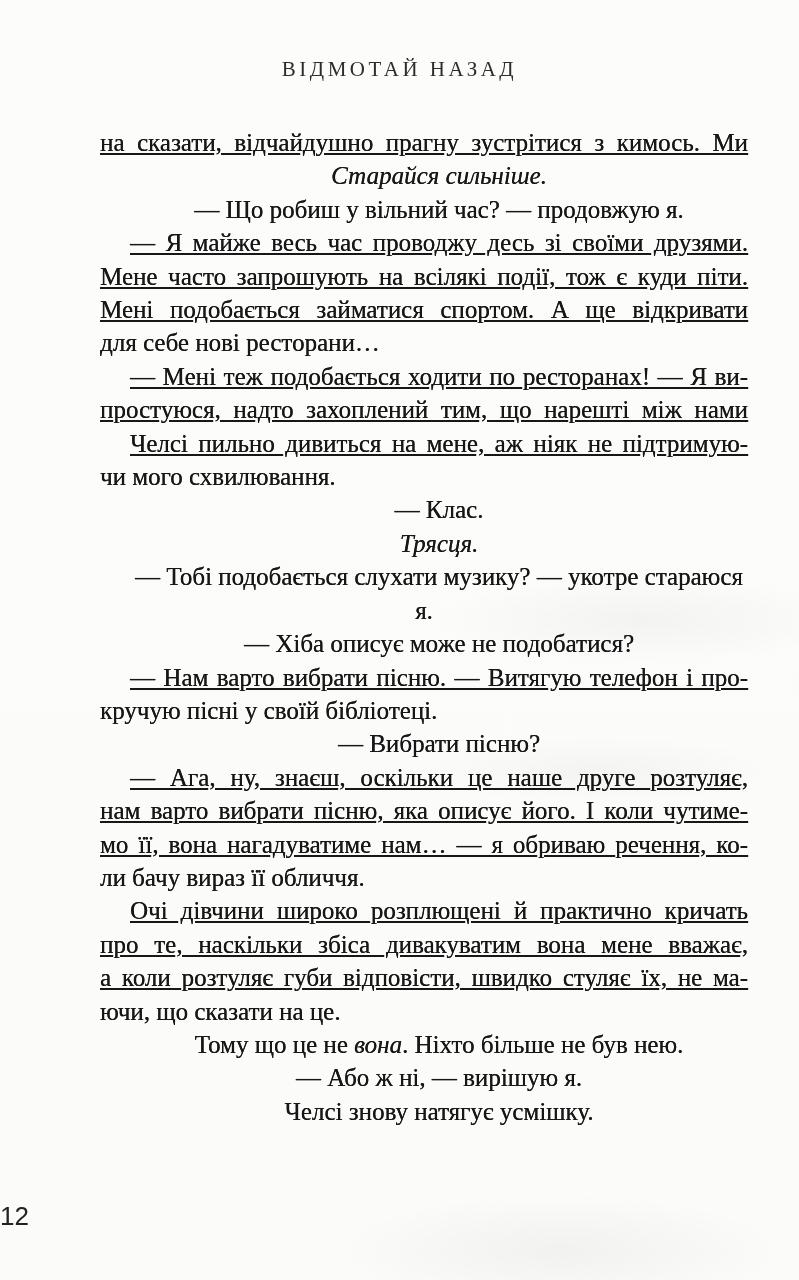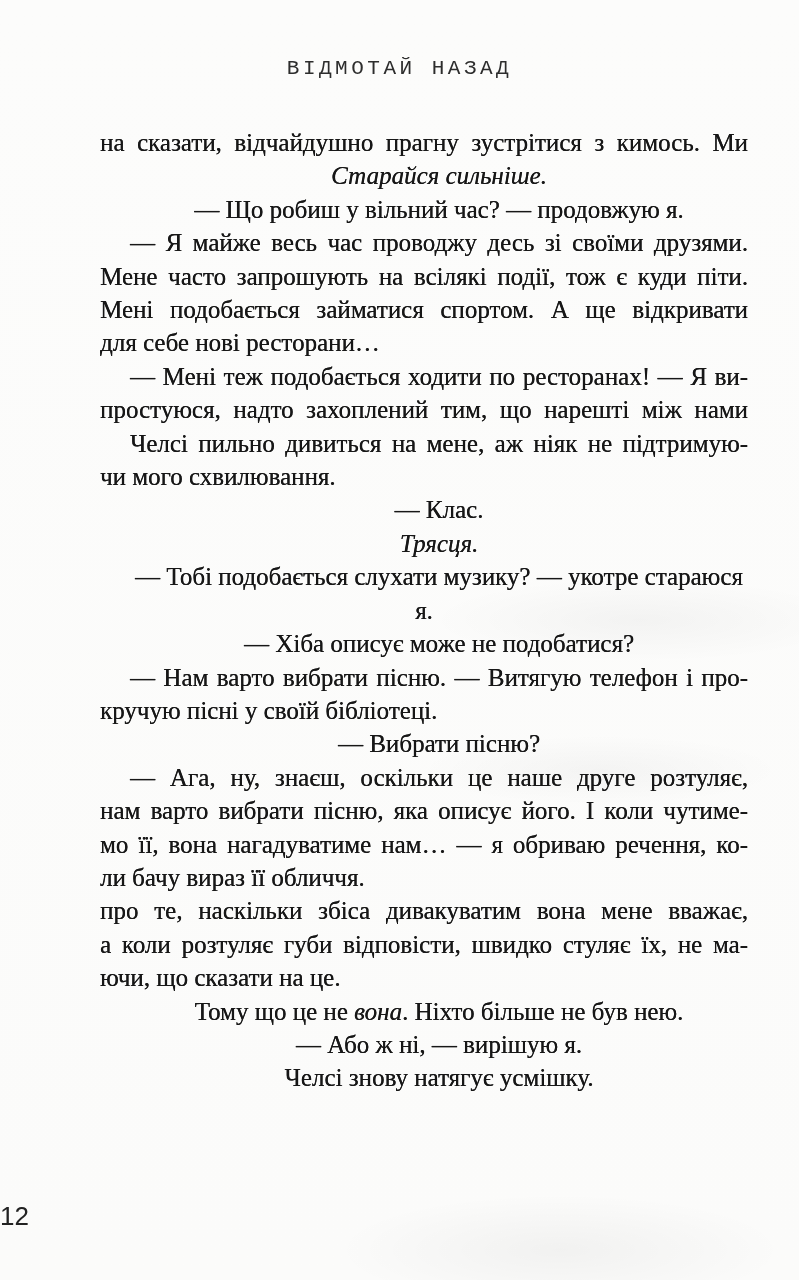--- a/index.html
+++ b/index.html
@@ -21,21 +21,21 @@
       radial-gradient(ellipse 260px 50px at 600px 770px, rgba(0,0,0,0.03), rgba(0,0,0,0) 70%),
       radial-gradient(ellipse 320px 80px at 560px 1250px, rgba(0,0,0,0.04), rgba(0,0,0,0) 70%),
       linear-gradient(180deg, #fcfcfb 0%, #fbfbfa 100%);
   }
   .running-header {
     position: absolute;
     top: 57px;
     left: 0;
     width: 100%;
     text-align: center;
-    font-family: Liberation Mono, monospace;
+    font-family: Liberation Serif, serif;
     font-size: 21px;
     font-weight: 500;
     letter-spacing: 3.5px;
     color: #2d2d2d;
   }
   .text-block {
     position: absolute;
     left: 100px;
     top: 126px;
     width: 648px;
@@ -45,20 +45,21 @@
     color: #171717;
     text-shadow: 0.2px 0 0 currentColor;
   }
   .line {
     text-align: left;
     white-space: normal;
   }
   .line.j {
     text-align: justify;
     text-align-last: justify;
+    text-decoration: underline;
   }
   .line.ind {
     text-indent: 30px;
     text-align: center;
   }
   .line em {
     font-style: italic;
   }
   .page-number {
     position: absolute;
@@ -92,20 +93,21 @@
       <div class="line ind"><em>Трясця.</em></div>
       <div class="line ind"><span>— Тобі подобається слухати музику? — укотре стараюся я.</span></div>
       <div class="line ind"><span>— Хіба описує може не подобатися?</span></div>
       <div class="line j ind"><span>— Нам варто вибрати пісню. — Витягую телефон і про-</span></div>
       <div class="line"><span>кручую пісні у своїй бібліотеці.</span></div>
       <div class="line ind"><span>— Вибрати пісню?</span></div>
       <div class="line j ind"><span>— Ага, ну, знаєш, оскільки це наше друге розтуляє,</span></div>
       <div class="line j"><span>нам варто вибрати пісню, яка описує його. І коли чутиме-</span></div>
       <div class="line j"><span>мо її, вона нагадуватиме нам… — я обриваю речення, ко-</span></div>
       <div class="line"><span>ли бачу вираз її обличчя.</span></div>
+      <div class="line j ind"><span>Очі дівчини широко розплющені й практично кричать</span></div>
       <div class="line j"><span>про те, наскільки збіса дивакуватим вона мене вважає,</span></div>
       <div class="line j"><span>а коли розтуляє губи відповісти, швидко стуляє їх, не ма-</span></div>
       <div class="line"><span>ючи, що сказати на це.</span></div>
       <div class="line ind"><span>Тому що це не </span><em>вона</em><span>. Ніхто більше не був нею.</span></div>
       <div class="line ind"><span>— Або ж ні, — вирішую я.</span></div>
       <div class="line ind"><span>Челсі знову натягує усмішку.</span></div>
     </main>
 
   <div class="page-number">12</div>
 </div>

